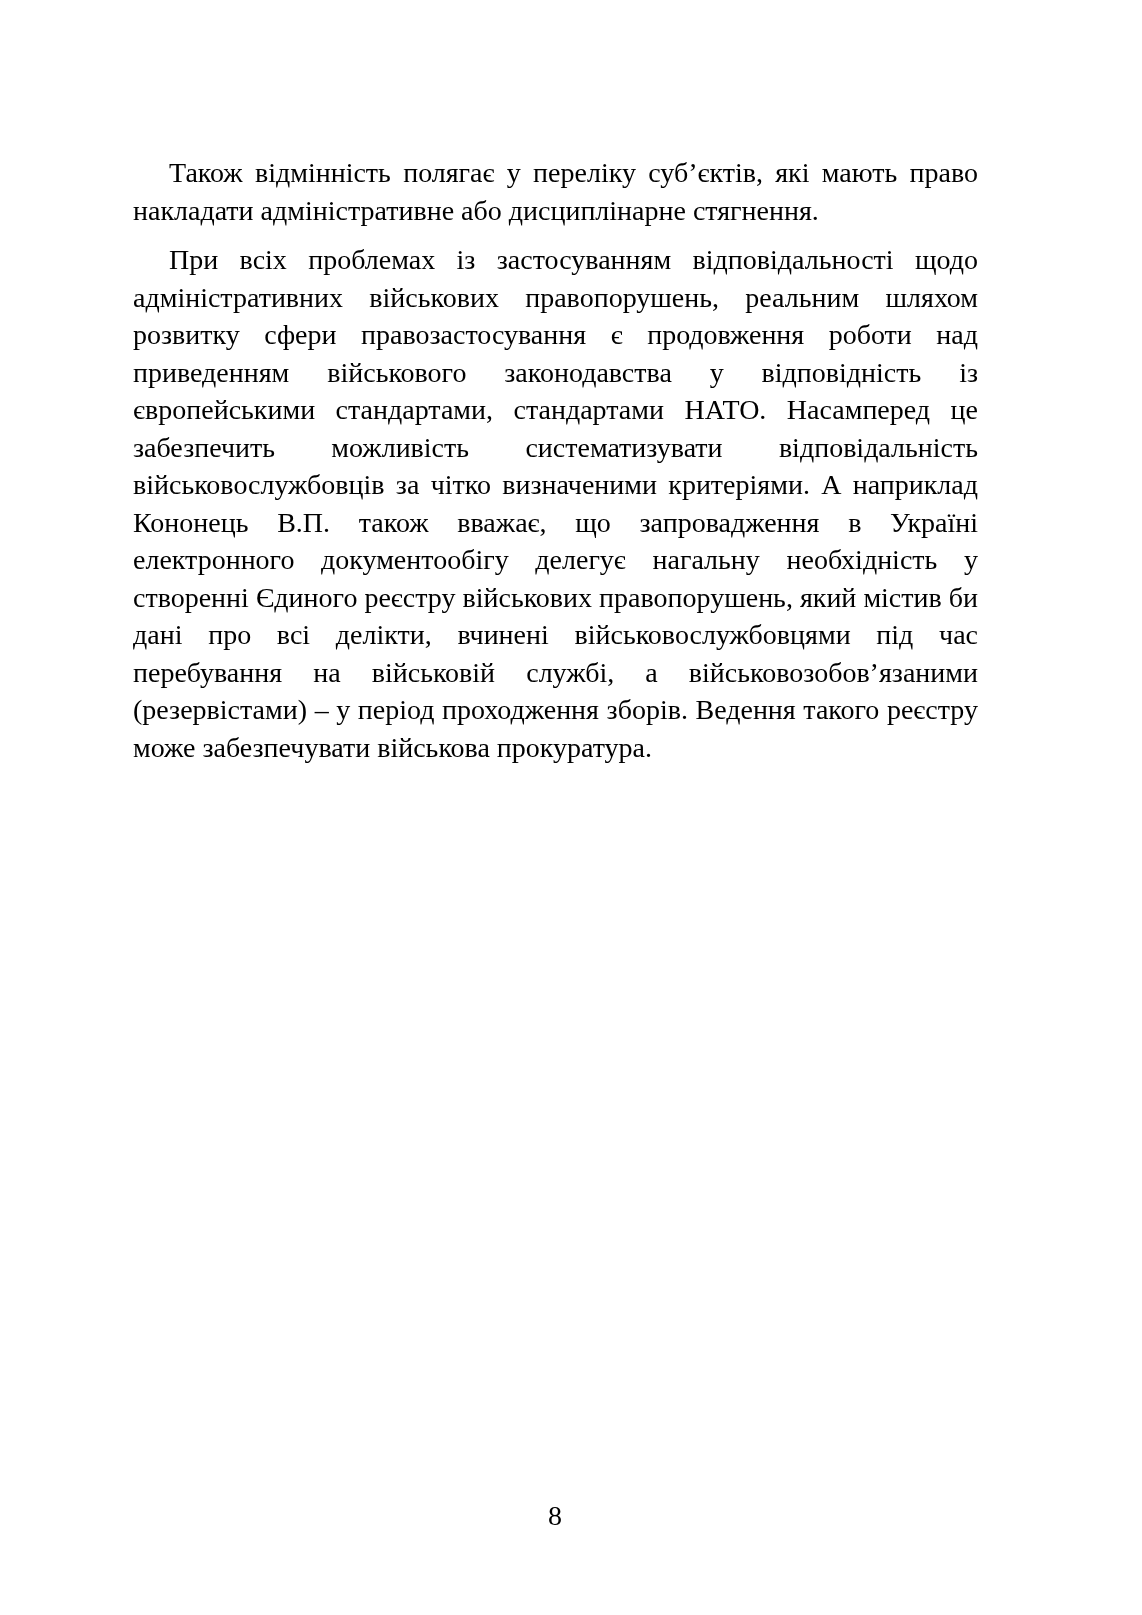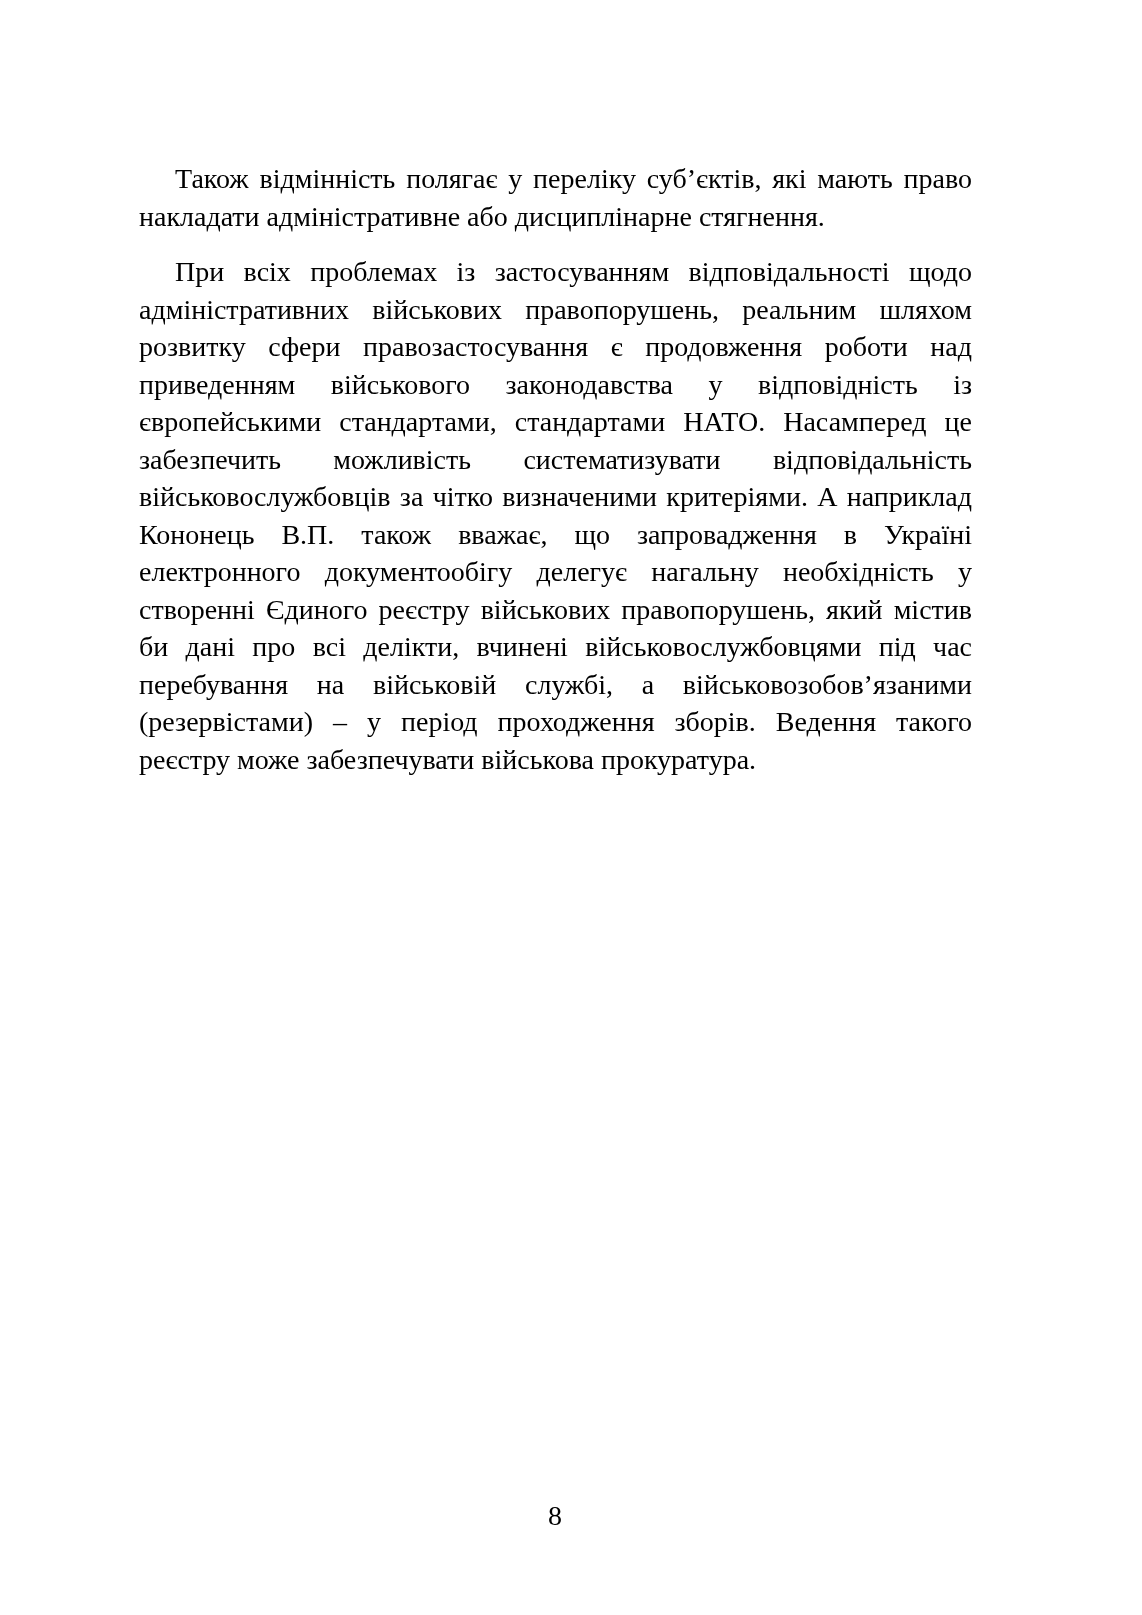--- a/index.html
+++ b/index.html
@@ -12,21 +12,21 @@
     position: absolute;
     left: 121px;
     top: 142px;
     width: 869px;
     font-family: "Liberation Serif", serif;
     font-size: 28px;
     line-height: 37.5px;
     color: #000000;
   }
   .para {
-    margin: 18px;
+    margin: 12px;
     text-align: justify;
     text-indent: 36px;
   }
   .page-number {
     position: absolute;
     left: 0; width: 1110px;
     top: 1500px;
     text-align: center;
     font-family: "Liberation Serif", serif;
     font-size: 28px;

